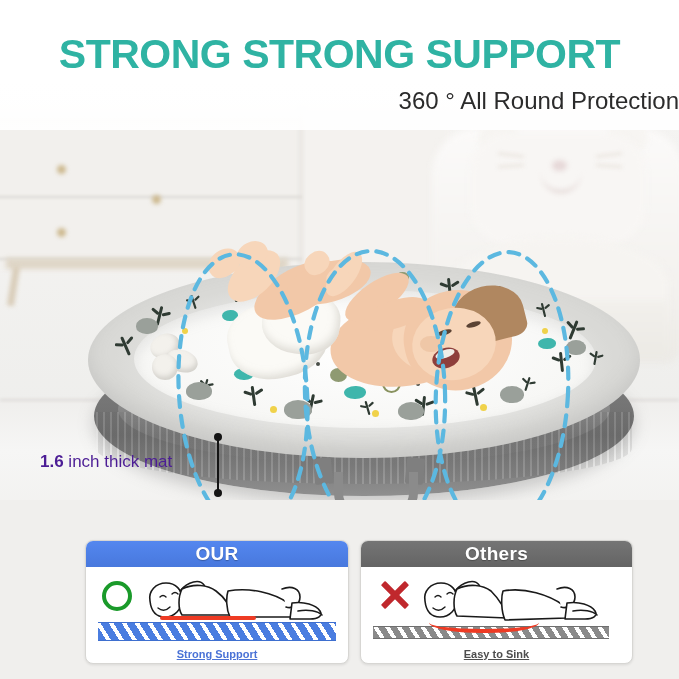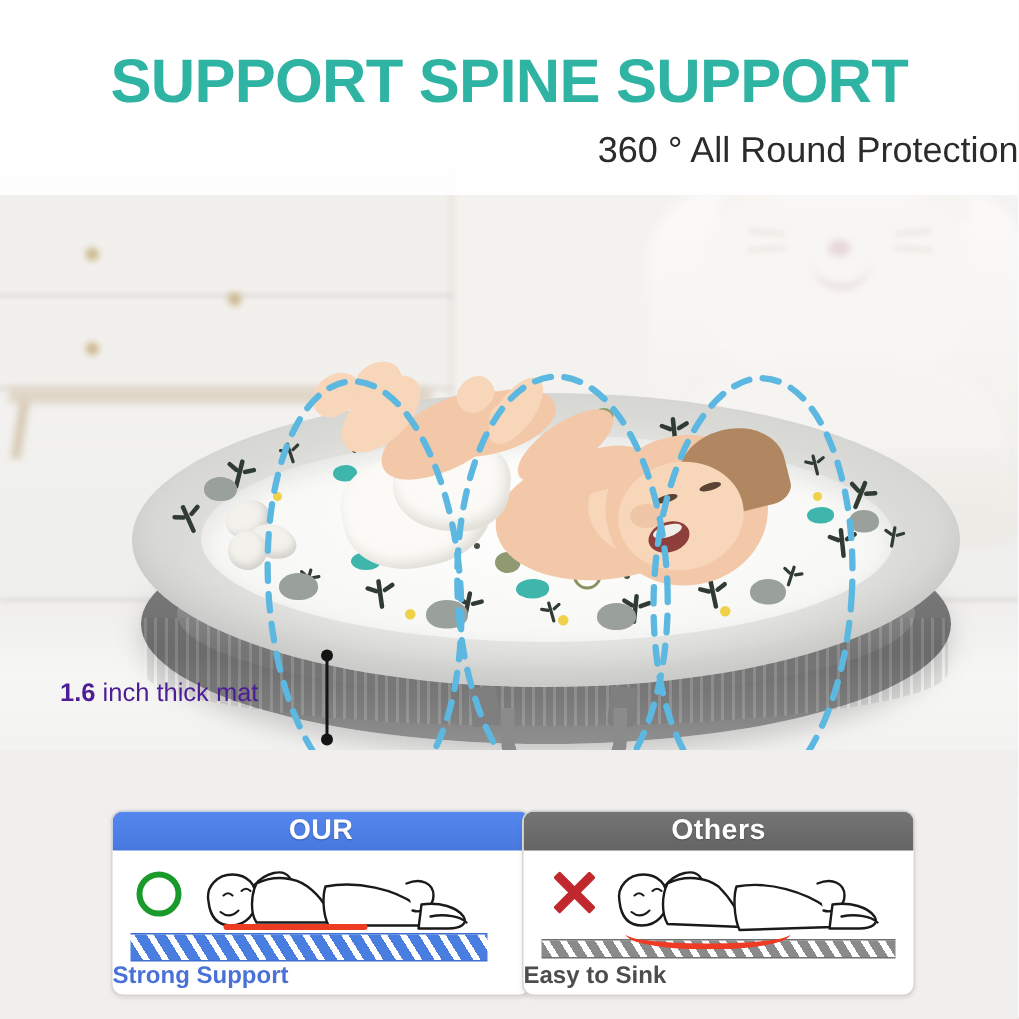--- a/index.html
+++ b/index.html
@@ -393,22 +393,22 @@
   .panel {
     position: absolute;
     top: 40px;
     height: 122px;
     border-radius: 8px;
     background: #ffffff;
     border: 1px solid #d7d6d3;
     box-shadow: 0 1px 3px rgba(0,0,0,0.10);
     overflow: hidden;
   }
-  .panel-our    { left: 74px;  width: 262px; padding-left: 16px; }
-  .panel-others { left: 348px; width: 260px; }
+  .panel-our    { left: 85px;  width: 262px; }
+  .panel-others { left: 360px; width: 260px; padding-left: 11px; }
   .panel-head {
     position: absolute;
     left: 0; top: 0;
     width: 100%;
     height: 26px;
     line-height: 26px;
     text-align: center;
     color: #ffffff;
     font-weight: bold;
     font-size: 19px;
@@ -476,23 +476,24 @@
     left: 68px; top: 44px;
     width: 110px; height: 18px;
     border-bottom: 4px solid #ee3b24;
     border-radius: 0 0 48% 48%;
     z-index: 3;
   }
   .panel-caption {
     position: absolute;
     left: 0; bottom: 3px;
     width: 100%;
-    text-align: left;
-    font-size: 16px;
+    text-align: center;
+    font-size: 11px;
     font-weight: bold;
+    text-decoration: underline;
   }
   .cap-blue { color: #4a72d6; }
   .cap-gray { color: #4d4d4d; }
   .fig { position: absolute; left: 56px; top: 4px; }
 </style>
 </head>
 <body>
 
 <div class="page">
 
@@ -640,21 +641,21 @@
       </svg>
     </div>
 
     <div class="callout">
       <span class="num">1.6</span><span class="unit"> inch thick mat</span>
     </div>
     <div class="measure"></div>
   </div>
 
   <div class="header-zone">
-    <div class="headline">SUPPORT SPINE SUPPORT</div>
+    <div class="headline">STRONG STRONG SUPPORT</div>
     <div class="subhead">360 ° All Round Protection</div>
   </div>
 
   <div class="bottom">
     <div class="bottom-fade"></div>
 
     <div class="panel panel-our">
       <div class="panel-head head-blue">OUR</div>
       <div class="panel-body">
         <div class="mark-circle"></div>

